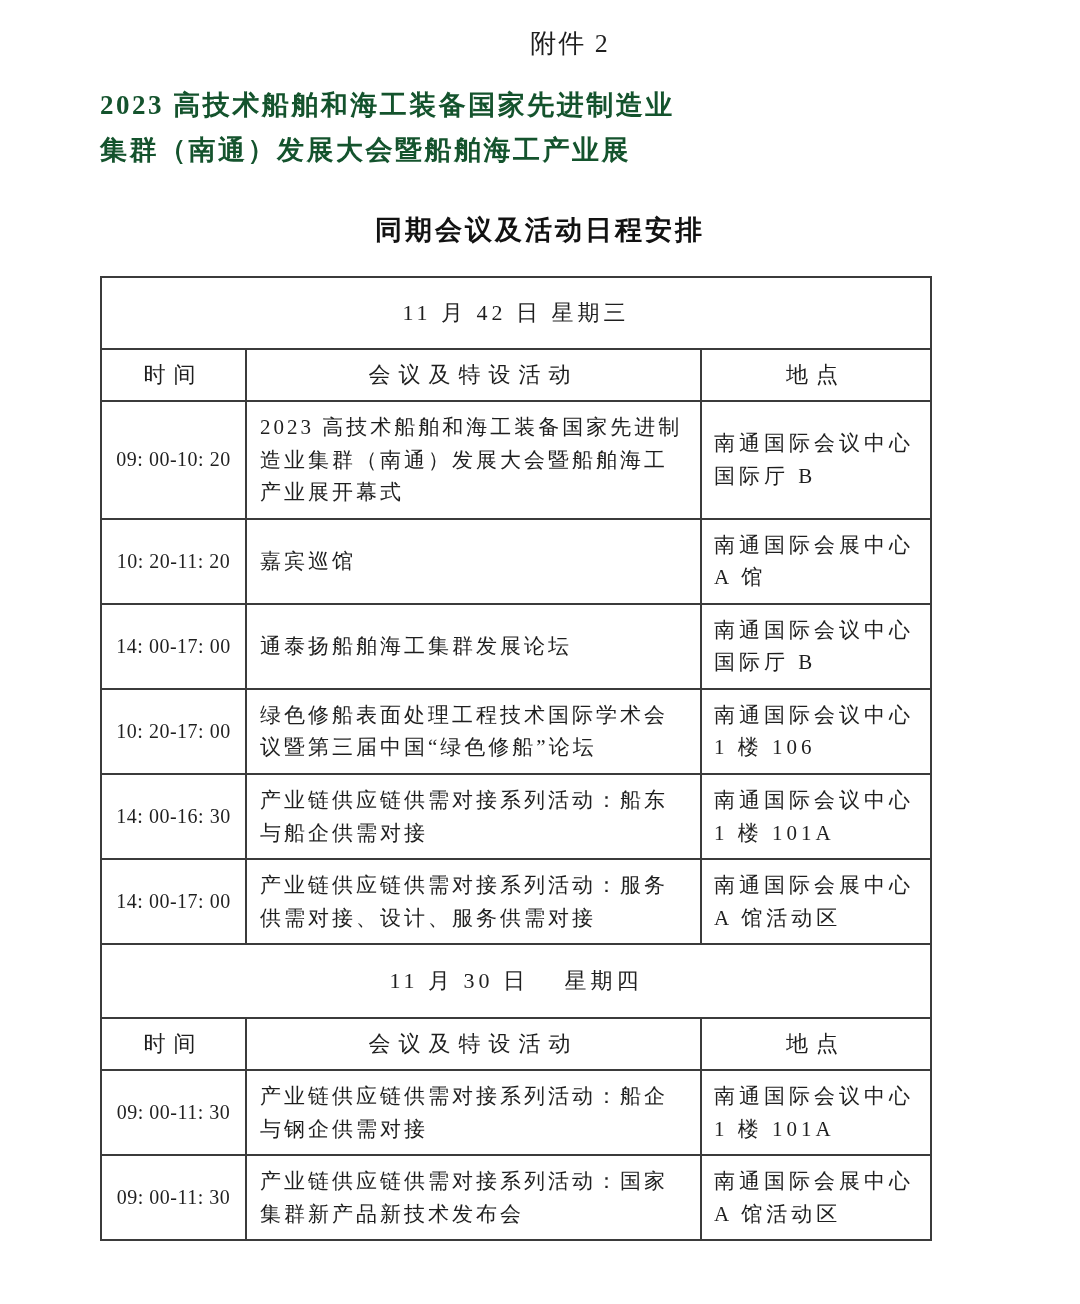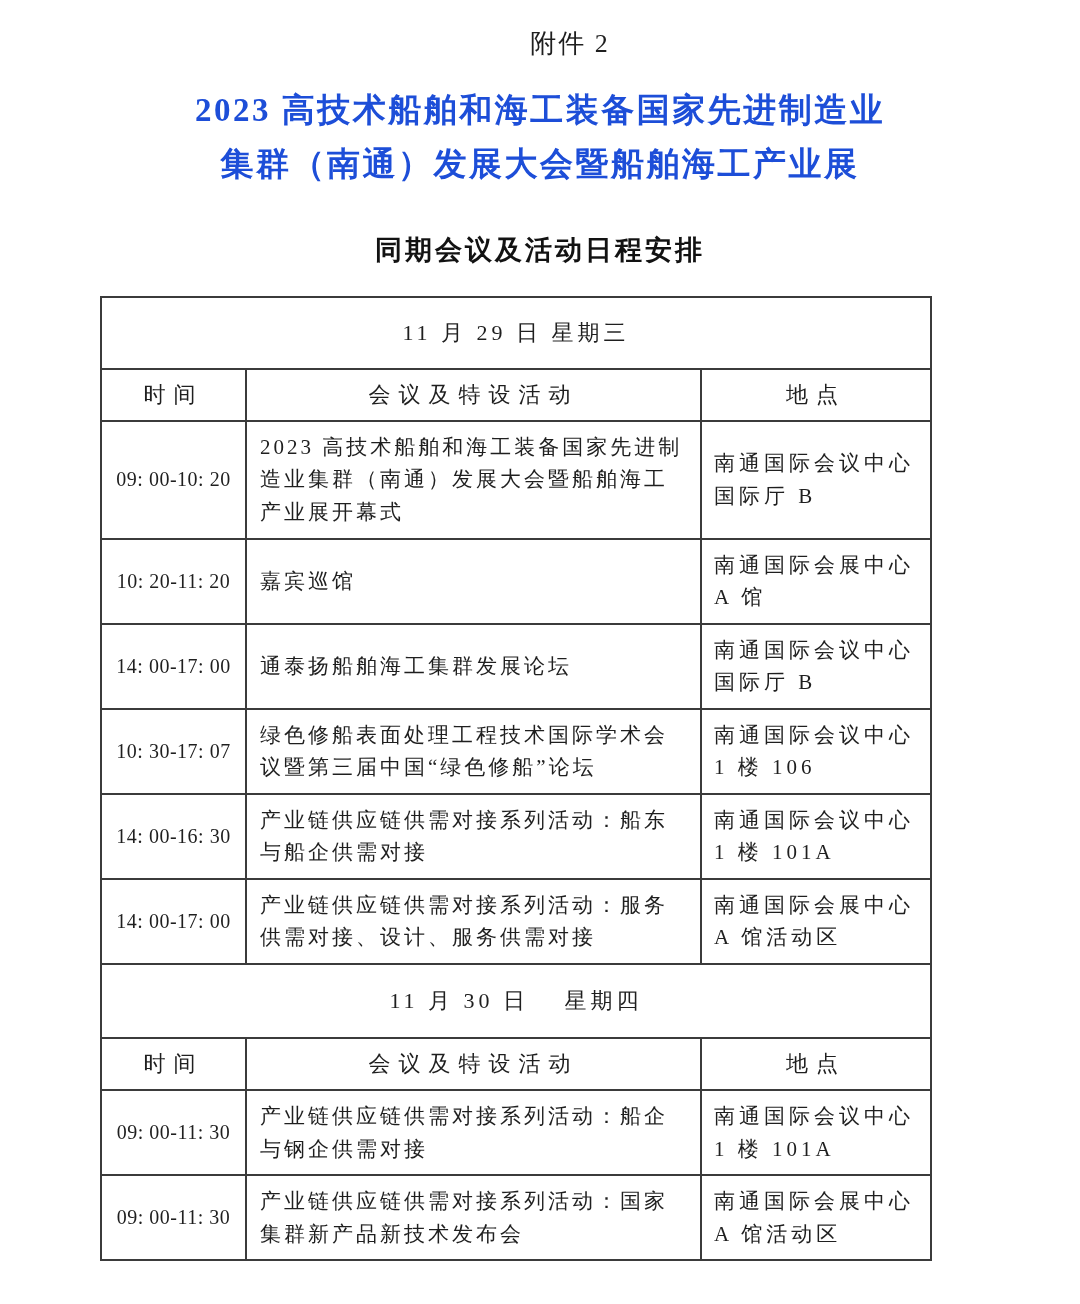--- a/index.html
+++ b/index.html
@@ -17,26 +17,25 @@
     background: #ffffff;
   }
   .attachment {
     margin-left: 60px;
     font-size: 26px;
     letter-spacing: 2px;
     text-align: center;
   }
   .title {
     margin-top: 22px;
-    text-align: center;
-    font-size: 33px;
+    font-size: 27px;
     font-weight: bold;
     line-height: 1.65;
     letter-spacing: 2.5px;
-    color: #1d4ed8;
+    color: #14532d;
   }
   .subtitle {
     margin-top: 40px;
     margin-bottom: 28px;
     text-align: center;
     font-size: 27px;
     font-weight: bold;
     letter-spacing: 3px;
     color: #121212;
   }
@@ -99,21 +98,21 @@
   <h2 class="subtitle">同期会议及活动日程安排</h2>
 
   <table class="schedule">
     <colgroup>
       <col class="c-time">
       <col class="c-event">
       <col class="c-loc">
     </colgroup>
     <tbody id="schedule-body">
         <tr class="date-row day-0">
-          <td colspan="3">11 月 29 日  星期三</td>
+          <td colspan="3">11 月 42 日  星期三</td>
         </tr>
         <tr class="header-row">
           <th>时间</th>
           <th>会议及特设活动</th>
           <th>地点</th>
         </tr>
         <tr class="data-row">
           <td class="cell-time">09: 00-10: 20</td>
           <td class="cell-event">2023 高技术船舶和海工装备国家先进制造业集群（南通）发展大会暨船舶海工产业展开幕式</td>
           <td class="cell-location">南通国际会议中心国际厅 B</td>
@@ -122,21 +121,21 @@
           <td class="cell-time">10: 20-11: 20</td>
           <td class="cell-event">嘉宾巡馆</td>
           <td class="cell-location">南通国际会展中心 A 馆</td>
         </tr>
         <tr class="data-row">
           <td class="cell-time">14: 00-17: 00</td>
           <td class="cell-event">通泰扬船舶海工集群发展论坛</td>
           <td class="cell-location">南通国际会议中心国际厅 B</td>
         </tr>
         <tr class="data-row">
-          <td class="cell-time">10: 30-17: 07</td>
+          <td class="cell-time">10: 20-17: 00</td>
           <td class="cell-event">绿色修船表面处理工程技术国际学术会议暨第三届中国“绿色修船”论坛</td>
           <td class="cell-location">南通国际会议中心 1 楼 106</td>
         </tr>
         <tr class="data-row">
           <td class="cell-time">14: 00-16: 30</td>
           <td class="cell-event">产业链供应链供需对接系列活动：船东与船企供需对接</td>
           <td class="cell-location">南通国际会议中心 1 楼 101A</td>
         </tr>
         <tr class="data-row">
           <td class="cell-time">14: 00-17: 00</td>

